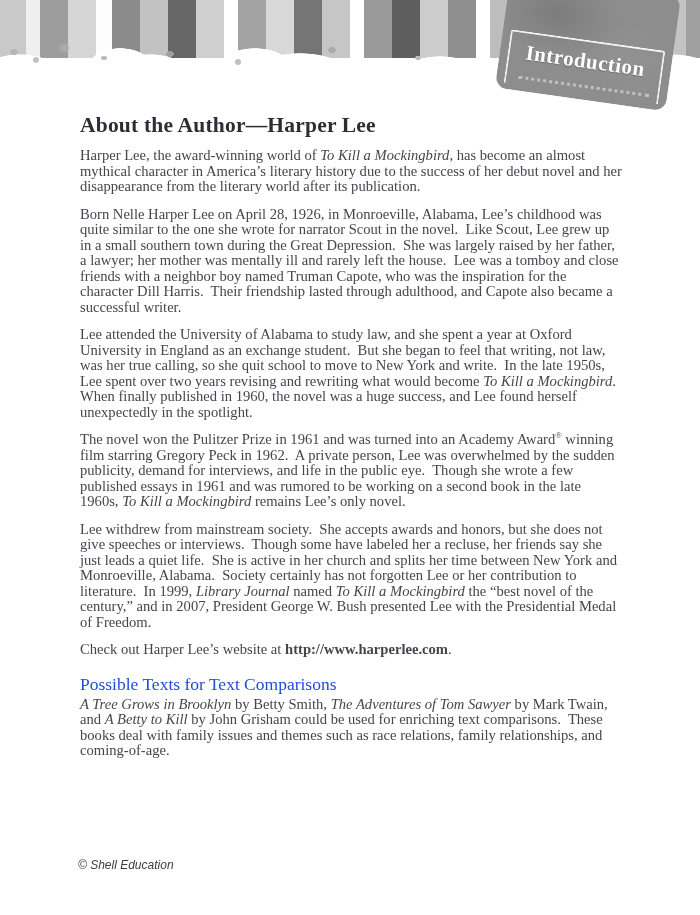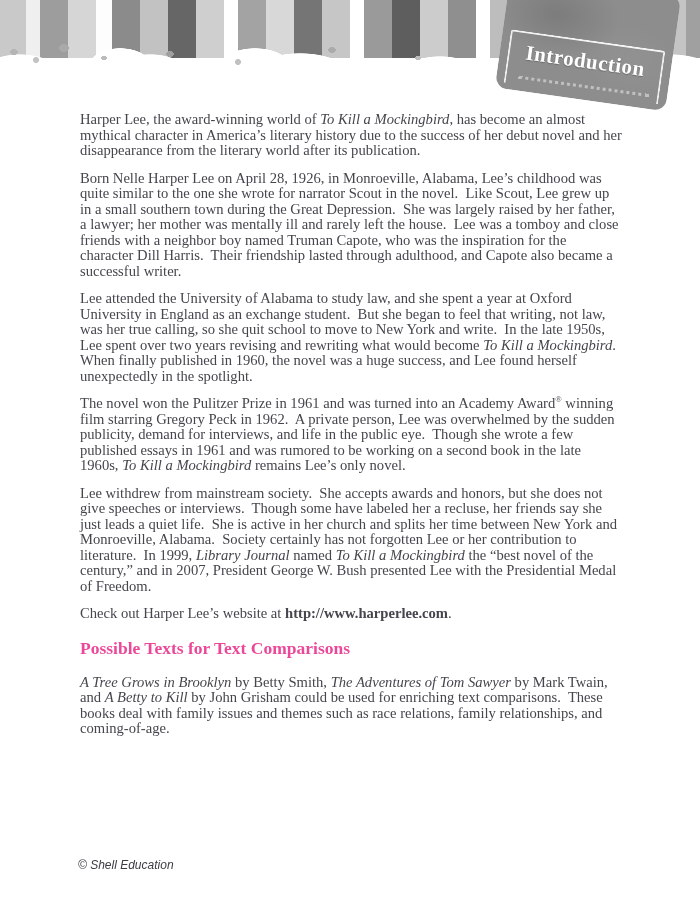--- a/index.html
+++ b/index.html
@@ -86,22 +86,22 @@
     font-family:"Liberation Serif",serif;font-weight:bold;letter-spacing:.2px;
   }
   .content p{
     margin:0 0 12px 0;font-size:14.6px;line-height:15.5px;
     white-space:pre-wrap;color:#45454d;
   }
   .content p em{}
   .content p strong{font-weight:bold;margin-top:48px;}
   .content p sup{font-size:.58em;vertical-align:super;line-height:0;}
   h2.subhead{
-    margin:16px 0 17px 0;font-size:17.5px;line-height:20px;color:#ec4899;
-    font-family:"Liberation Serif",serif;font-weight:bold;
+    margin:16px 0 3px 0;font-size:17.5px;line-height:20px;color:#1d4ed8;
+    font-family:"Liberation Serif",serif;font-weight:normal;
   }
 
   
   .footer{
     position:absolute;left:78px;right:28px;top:858px;
     display:flex;justify-content:space-between;align-items:center;
     font-family:"Liberation Sans",sans-serif;
   }
   .footer .pub{font-style:italic;font-size:12px;color:#3c3c44;}
   .footer .right{display:flex;align-items:baseline;}
@@ -117,20 +117,21 @@
   <div class="rag"></div>
   <div class="speckles"></div>
 
   <div class="tab">
     <div class="tab-frame"></div>
     <div class="tab-label">Introduction</div>
     <div class="tab-speckle"></div>
   </div>
 
   <div class="content">
+    <h1 class="title">About the Author—Harper Lee</h1>
 
     <p><span>Harper Lee, the award-winning world of </span><em>To Kill a Mockingbird</em><span>, has become an almost mythical character in America’s literary history due to the success of her debut novel and her disappearance from the literary world after its publication.</span></p>
     <p><span>Born Nelle Harper Lee on April 28, 1926, in Monroeville, Alabama, Lee’s childhood was quite similar to the one she wrote for narrator Scout in the novel.  Like Scout, Lee grew up in a small southern town during the Great Depression.  She was largely raised by her father, a lawyer; her mother was mentally ill and rarely left the house.  Lee was a tomboy and close friends with a neighbor boy named Truman Capote, who was the inspiration for the character Dill Harris.  Their friendship lasted through adulthood, and Capote also became a successful writer.</span></p>
     <p><span>Lee attended the University of Alabama to study law, and she spent a year at Oxford University in England as an exchange student.  But she began to feel that writing, not law, was her true calling, so she quit school to move to New York and write.  In the late 1950s, Lee spent over two years revising and rewriting what would become </span><em>To Kill a Mockingbird</em><span>.  When finally published in 1960, the novel was a huge success, and Lee found herself unexpectedly in the spotlight.</span></p>
     <p><span>The novel won the Pulitzer Prize in 1961 and was turned into an Academy Award</span><sup>®</sup><span> winning film starring Gregory Peck in 1962.  A private person, Lee was overwhelmed by the sudden publicity, demand for interviews, and life in the public eye.  Though she wrote a few published essays in 1961 and was rumored to be working on a second book in the late 1960s, </span><em>To Kill a Mockingbird</em><span> remains Lee’s only novel.</span></p>
     <p><span>Lee withdrew from mainstream society.  She accepts awards and honors, but she does not give speeches or interviews.  Though some have labeled her a recluse, her friends say she just leads a quiet life.  She is active in her church and splits her time between New York and Monroeville, Alabama.  Society certainly has not forgotten Lee or her contribution to literature.  In 1999, </span><em>Library Journal</em><span> named </span><em>To Kill a Mockingbird</em><span> the “best novel of the century,” and in 2007, President George W. Bush presented Lee with the Presidential Medal of Freedom.</span></p>
     <p><span>Check out Harper Lee’s website at </span><strong>http://www.harperlee.com</strong><span>.</span></p>
 
     <h2 class="subhead">Possible Texts for Text Comparisons</h2>
     <p><em>A Tree Grows in Brooklyn</em><span> by Betty Smith, </span><em>The Adventures of Tom Sawyer</em><span> by Mark Twain, and </span><em>A Betty to Kill</em><span> by John Grisham could be used for enriching text comparisons.  These books deal with family issues and themes such as race relations, family relationships, and coming-of-age.</span></p>

